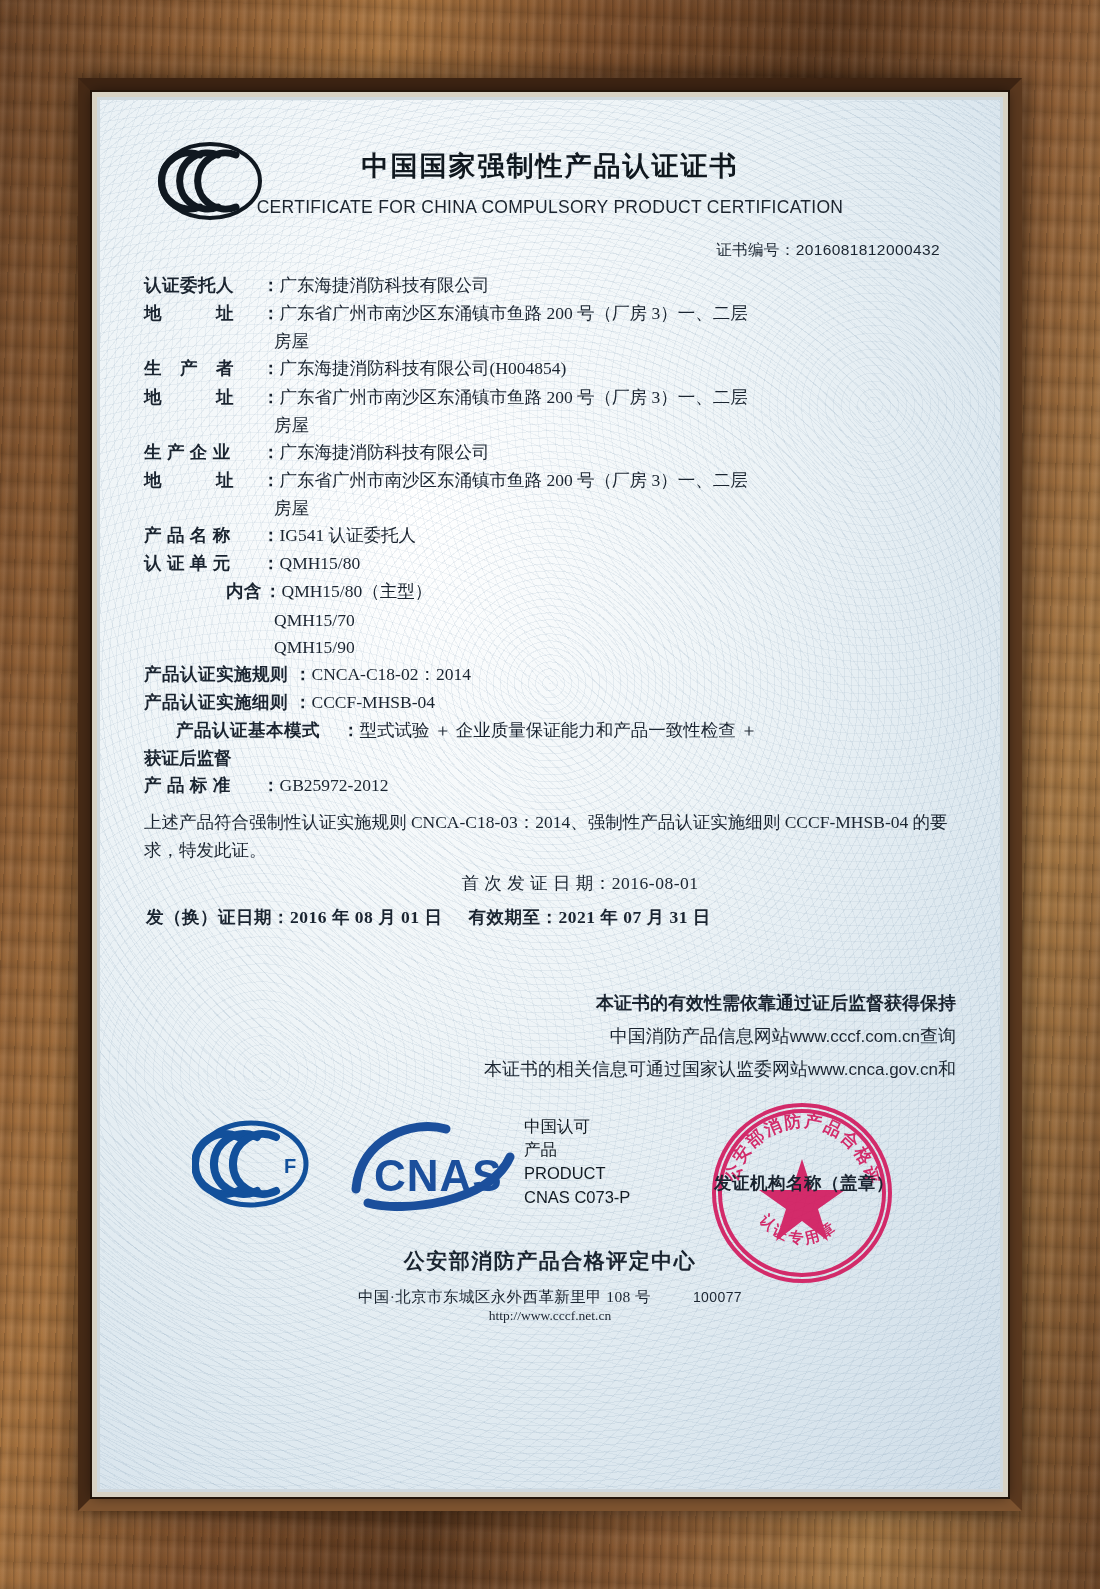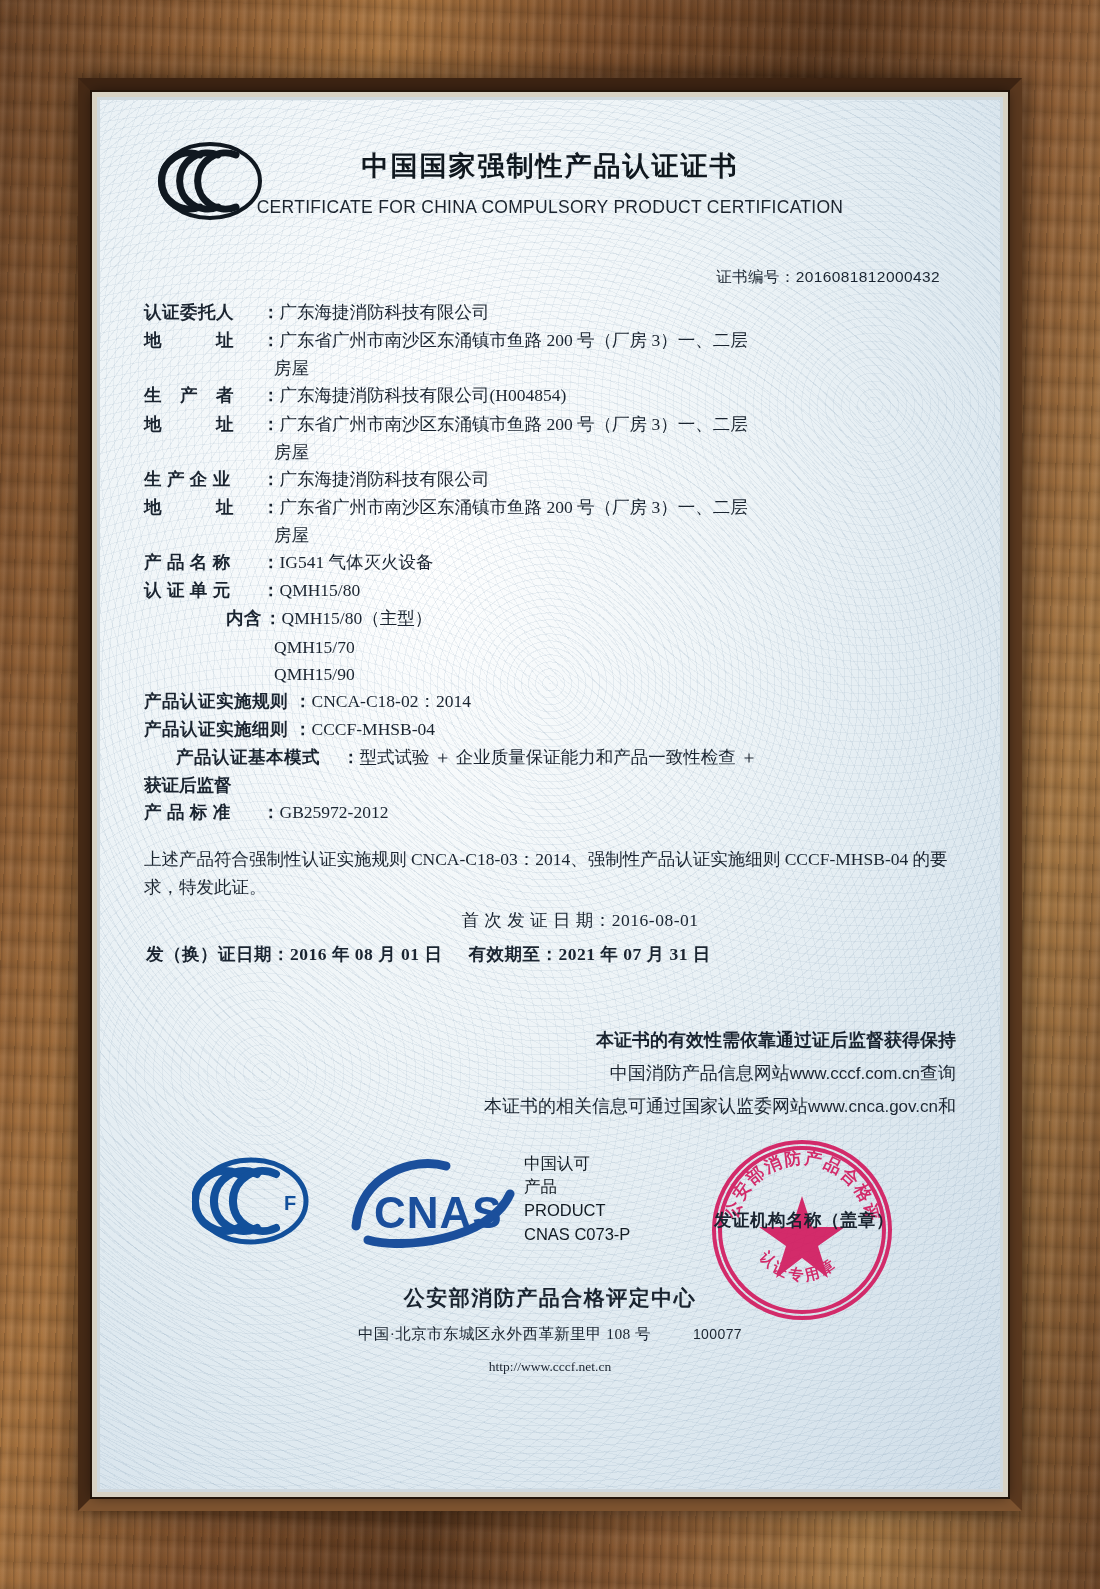--- a/index.html
+++ b/index.html
@@ -112,21 +112,21 @@
     text-align: center;
     font-size: 17.5px;
     letter-spacing: 0.3px;
     margin-top: 13px;
     color: #1b242e;
   }
 
   .cert-no {
     text-align: right;
     font-size: 15.5px;
-    margin-top: 29px;
+    margin-top: 2px;
     padding-right: 16px;
     letter-spacing: 0.4px;
   }
 
   
   .fields {
     margin-top: 11px;
     font-family: "Liberation Serif", serif;
     font-size: 17.5px;
     line-height: 1.55;
@@ -149,21 +149,21 @@
   .cont {
     padding-left: 130px;
   }
   .sub {
     padding-left: 130px;
   }
   .statement {
     font-family: "Liberation Serif", serif;
     font-size: 17.5px;
     line-height: 1.6;
-    margin-top: 19px;
+    margin-top: 9px;
   }
   .first-date {
     text-align: center;
     font-family: "Liberation Serif", serif;
     font-weight: normal;
     font-size: 17.5px;
     margin-top: 6px;
     letter-spacing: 0.5px;
     padding-left: 60px;
   }
@@ -241,21 +241,20 @@
   .addr {
     font-family: "Liberation Serif", serif;
     font-size: 15.5px;
     margin-top: 12px;
     letter-spacing: 0.4px;
   }
   .addr .zip { display: inline-block; margin-left: 42px; font-family: "Liberation Sans", sans-serif; font-size: 14px; }
   .site {
     font-family: "Liberation Serif", serif;
     font-size: 13.5px;
-    margin-top: 14px;
     color: #1b2430;
   }
 </style>
 </head>
 <body>
 
 <div class="frame-outer"></div>
 <div class="frame-bevel"></div>
 <div class="mat"></div>
 
@@ -316,21 +315,21 @@
       <div class="row">
         <div class="lbl">地　　　址</div>
         <div class="colon">：</div>
         <div class="val">广东省广州市南沙区东涌镇市鱼路 200 号（厂房 3）一、二层</div>
       </div>
       <div class="cont">房屋</div>
 
       <div class="row">
         <div class="lbl">产 品 名 称</div>
         <div class="colon">：</div>
-        <div class="val">IG541 气体灭火设备</div>
+        <div class="val">IG541 认证委托人</div>
       </div>
 
       <div class="row">
         <div class="lbl">认 证 单 元</div>
         <div class="colon">：</div>
         <div class="val">QMH15/80</div>
       </div>
 
       <div class="row">
         <div class="lbl indent">内含</div>

